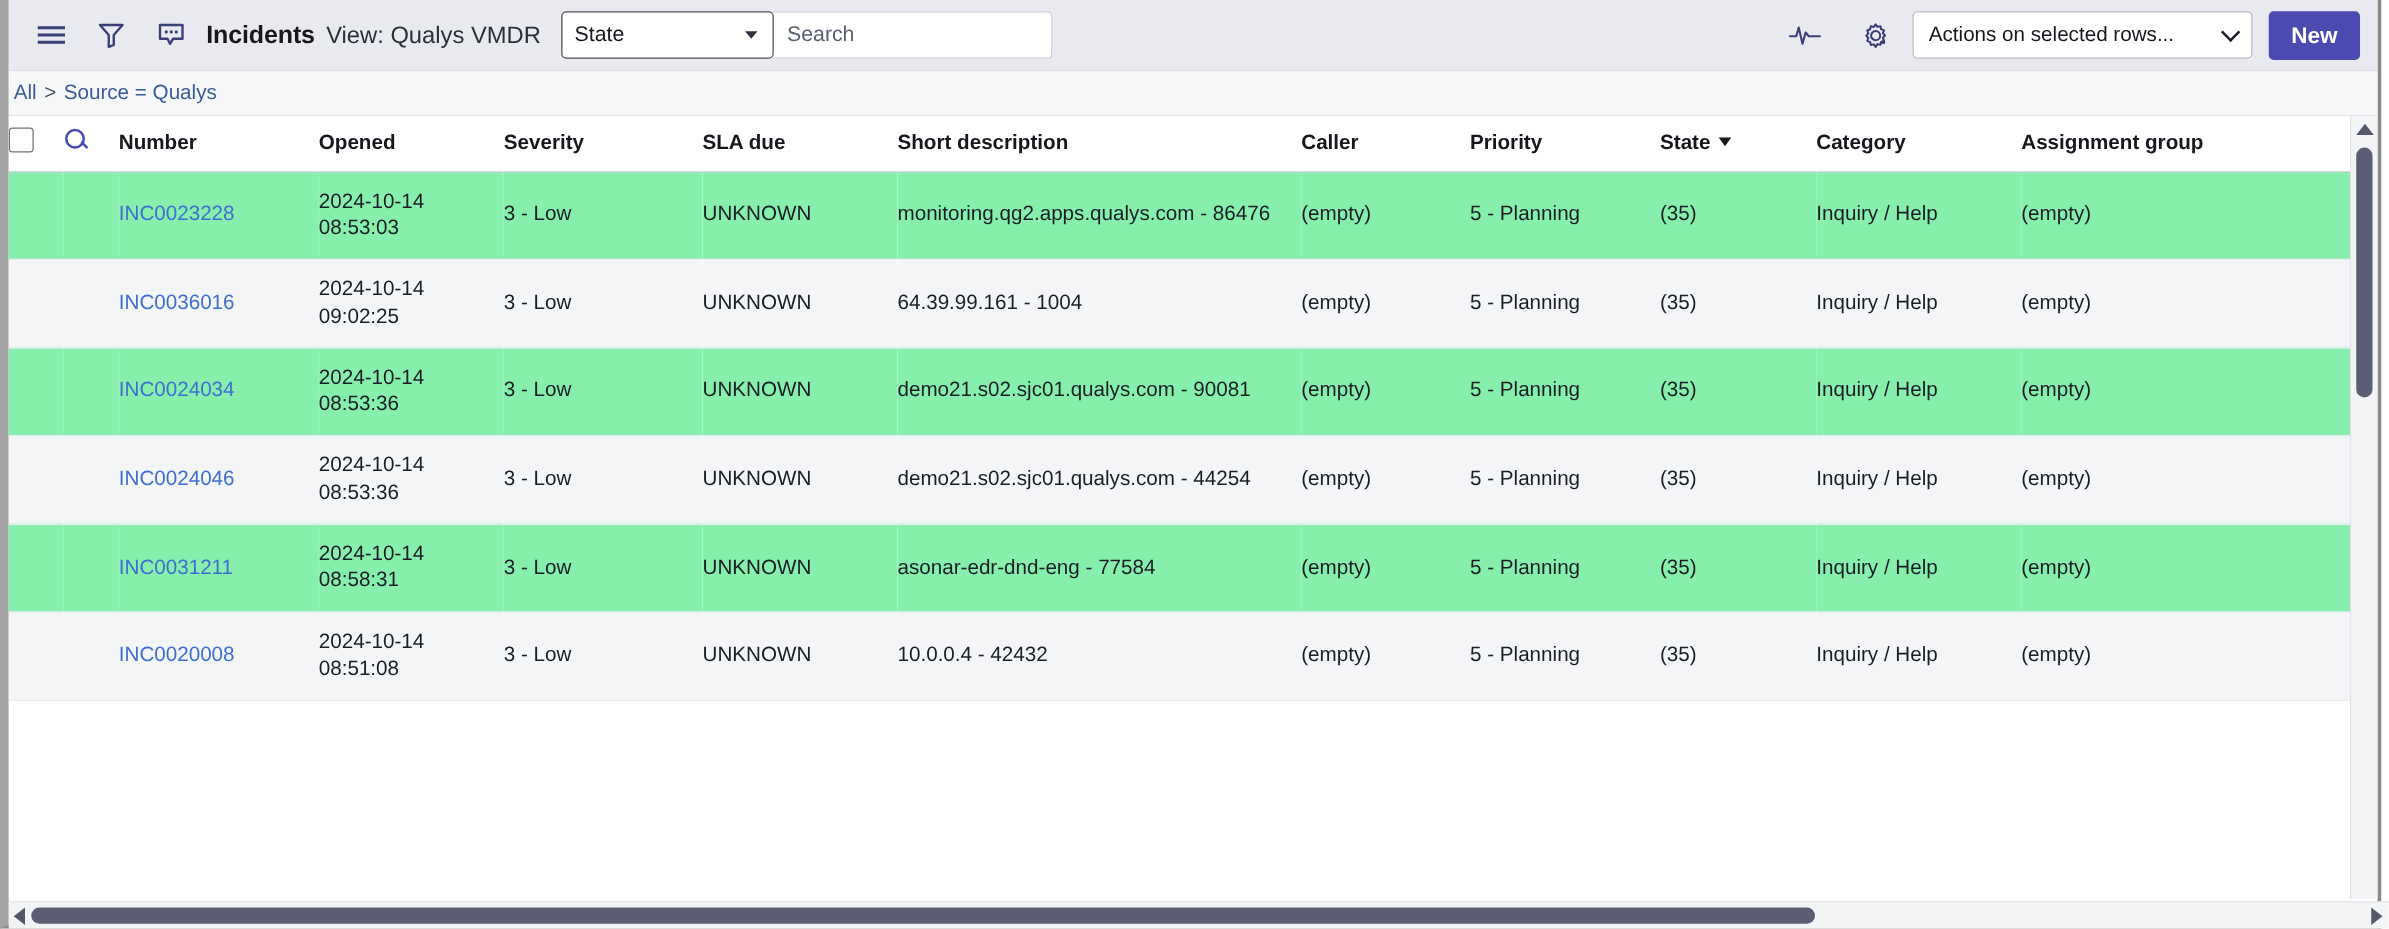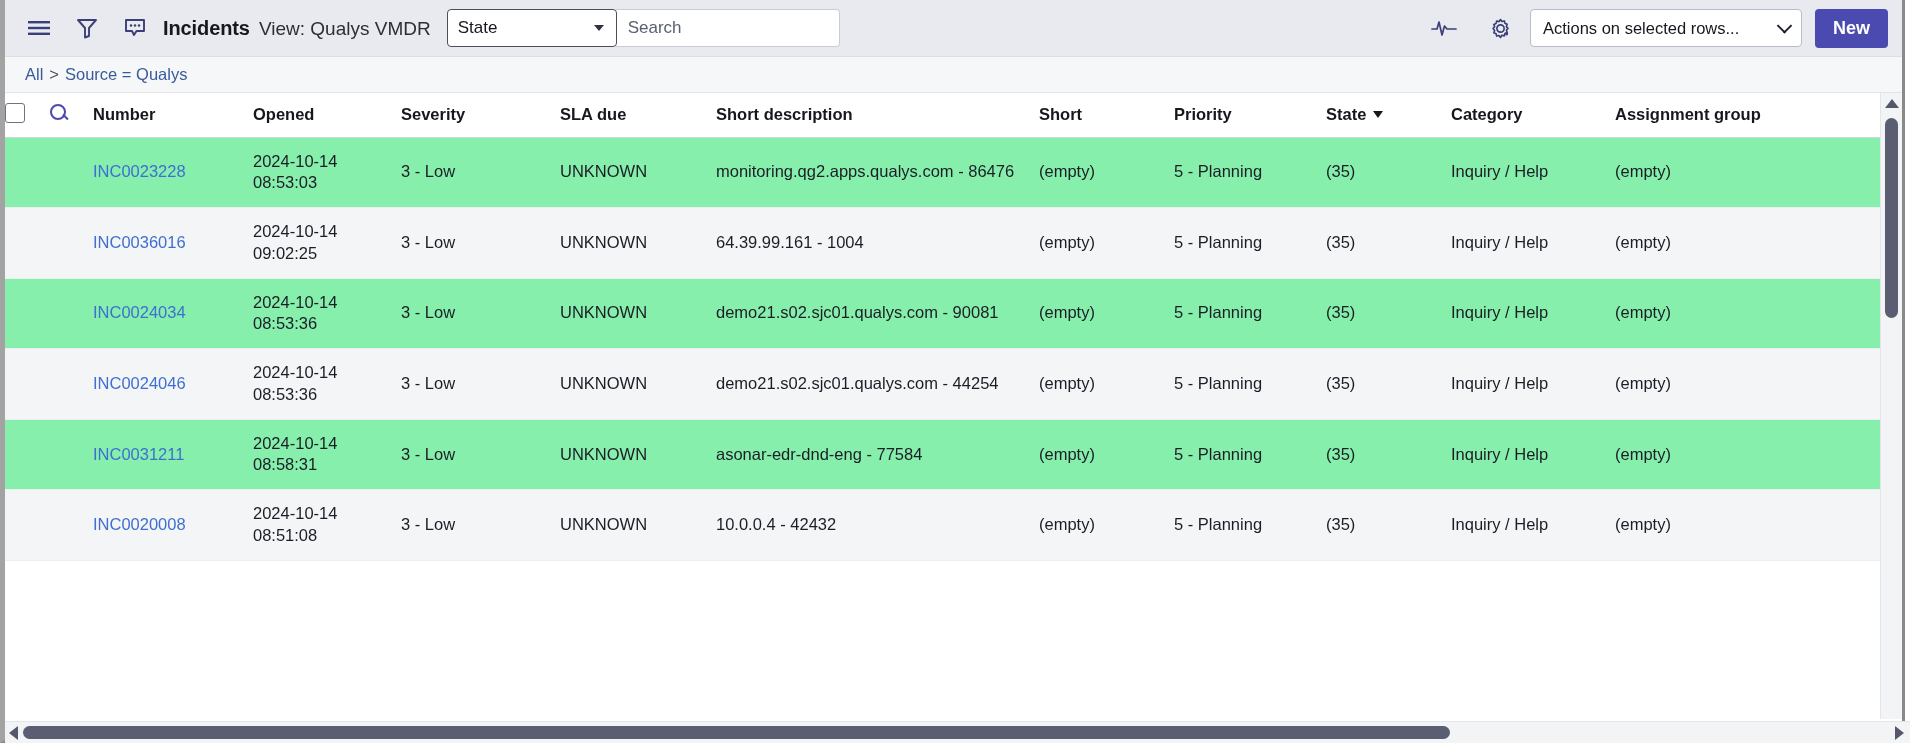--- a/index.html
+++ b/index.html
@@ -6,21 +6,21 @@
   html, body {
     width: 1911px; height: 743px;
     font-family: "Liberation Sans", sans-serif;
     background: #ffffff;
     overflow: hidden;
   }
   #app {
     position: relative;
     width: 1905px; height: 743px;
     background: #ffffff;
-    border-left: 5px solid #a3a3a3;
+    border-left: 7px solid #a3a3a3;
     border-right: 3px solid #8a8a8a;
     border-bottom: 3px solid #8a8a8a;
   }
 
   
   .toolbar {
     height: 57px;
     background: #e8eaef;
     display: flex;
     align-items: center;
@@ -107,21 +107,21 @@
     font-family: "Liberation Sans", sans-serif;
     cursor: pointer;
     padding: 0 14px;
   }
 
   
   .breadcrumb {
     height: 36px;
     background: #f6f7f9;
     display: flex; align-items: center;
-    padding-left: 20px;
+    padding-left: 4px;
     border-bottom: 1px solid #e2e4e9;
     font-size: 16.5px;
   }
   .bc-link { color: #3a5b9a; cursor: pointer; }
   .bc-sep { color: #4a4f5c; margin: 0 6px; }
   .bc-cur { color: #3a5b9a; cursor: pointer; }
 
   
   .grid-wrap { position: relative; height: 650px; }
   .table-scroll {
@@ -332,21 +332,21 @@
               <span class="cb-box"></span>
             </th>
             <th>
               <span class="mag"></span>
             </th>
             <th>Number</th>
             <th>Opened</th>
             <th>Severity</th>
             <th>SLA due</th>
             <th>Short description</th>
-            <th>Short</th>
+            <th>Caller</th>
             <th>Priority</th>
             <th>
               <span>State</span><span class="sort-caret"></span>
             </th>
             <th>Category</th>
             <th>Assignment group</th>
           </tr>
         </thead>
         <tbody>
             <tr class="odd">

